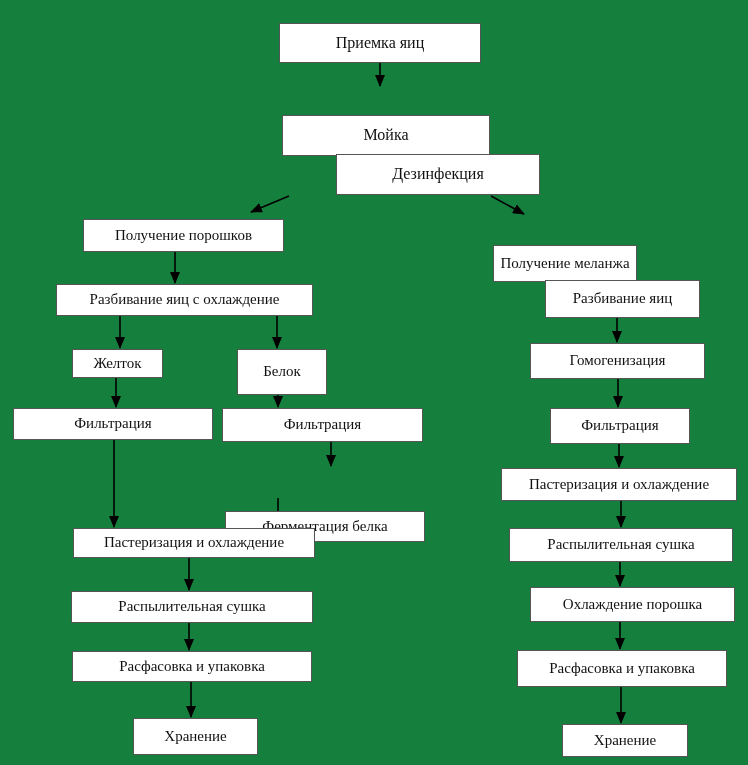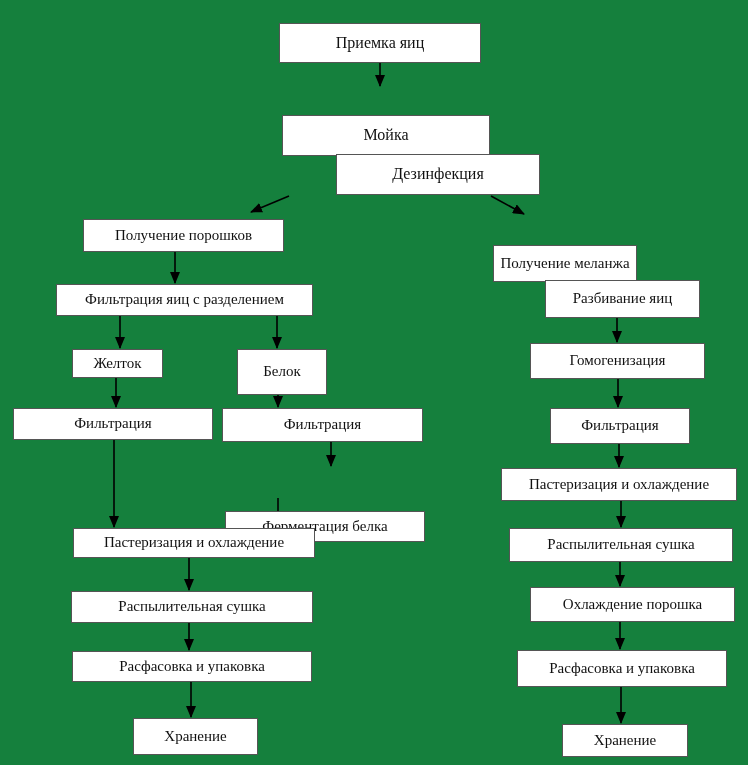--- a/index.html
+++ b/index.html
@@ -97,21 +97,21 @@
       <line x1="620" y1="562" x2="620" y2="586" marker-end="url(#ah)"></line>
       <line x1="620" y1="622" x2="620" y2="649" marker-end="url(#ah)"></line>
       <line x1="621" y1="687" x2="621" y2="723" marker-end="url(#ah)"></line>
     </g>
   </svg>
 
   <div class="node big" id="n0">Приемка яиц</div>
   <div class="node big" id="n1">Мойка</div>
   <div class="node big" id="n2">Дезинфекция</div>
   <div class="node" id="n3">Получение порошков</div>
-  <div class="node" id="n4">Фильтрация яиц с разделением</div>
+  <div class="node" id="n4">Разбивание яиц с охлаждение</div>
   <div class="node" id="n5">Желток</div>
   <div class="node" id="n6">Белок</div>
   <div class="node" id="n7">Фильтрация</div>
   <div class="node" id="n8">Фильтрация</div>
   <div class="node" id="n9">Ферментация белка</div>
   <div class="node" id="n10">Пастеризация и охлаждение</div>
   <div class="node" id="n11">Распылительная сушка</div>
   <div class="node" id="n12">Расфасовка и упаковка</div>
   <div class="node" id="n13">Хранение</div>
   <div class="node" id="n14">Получение меланжа</div>

